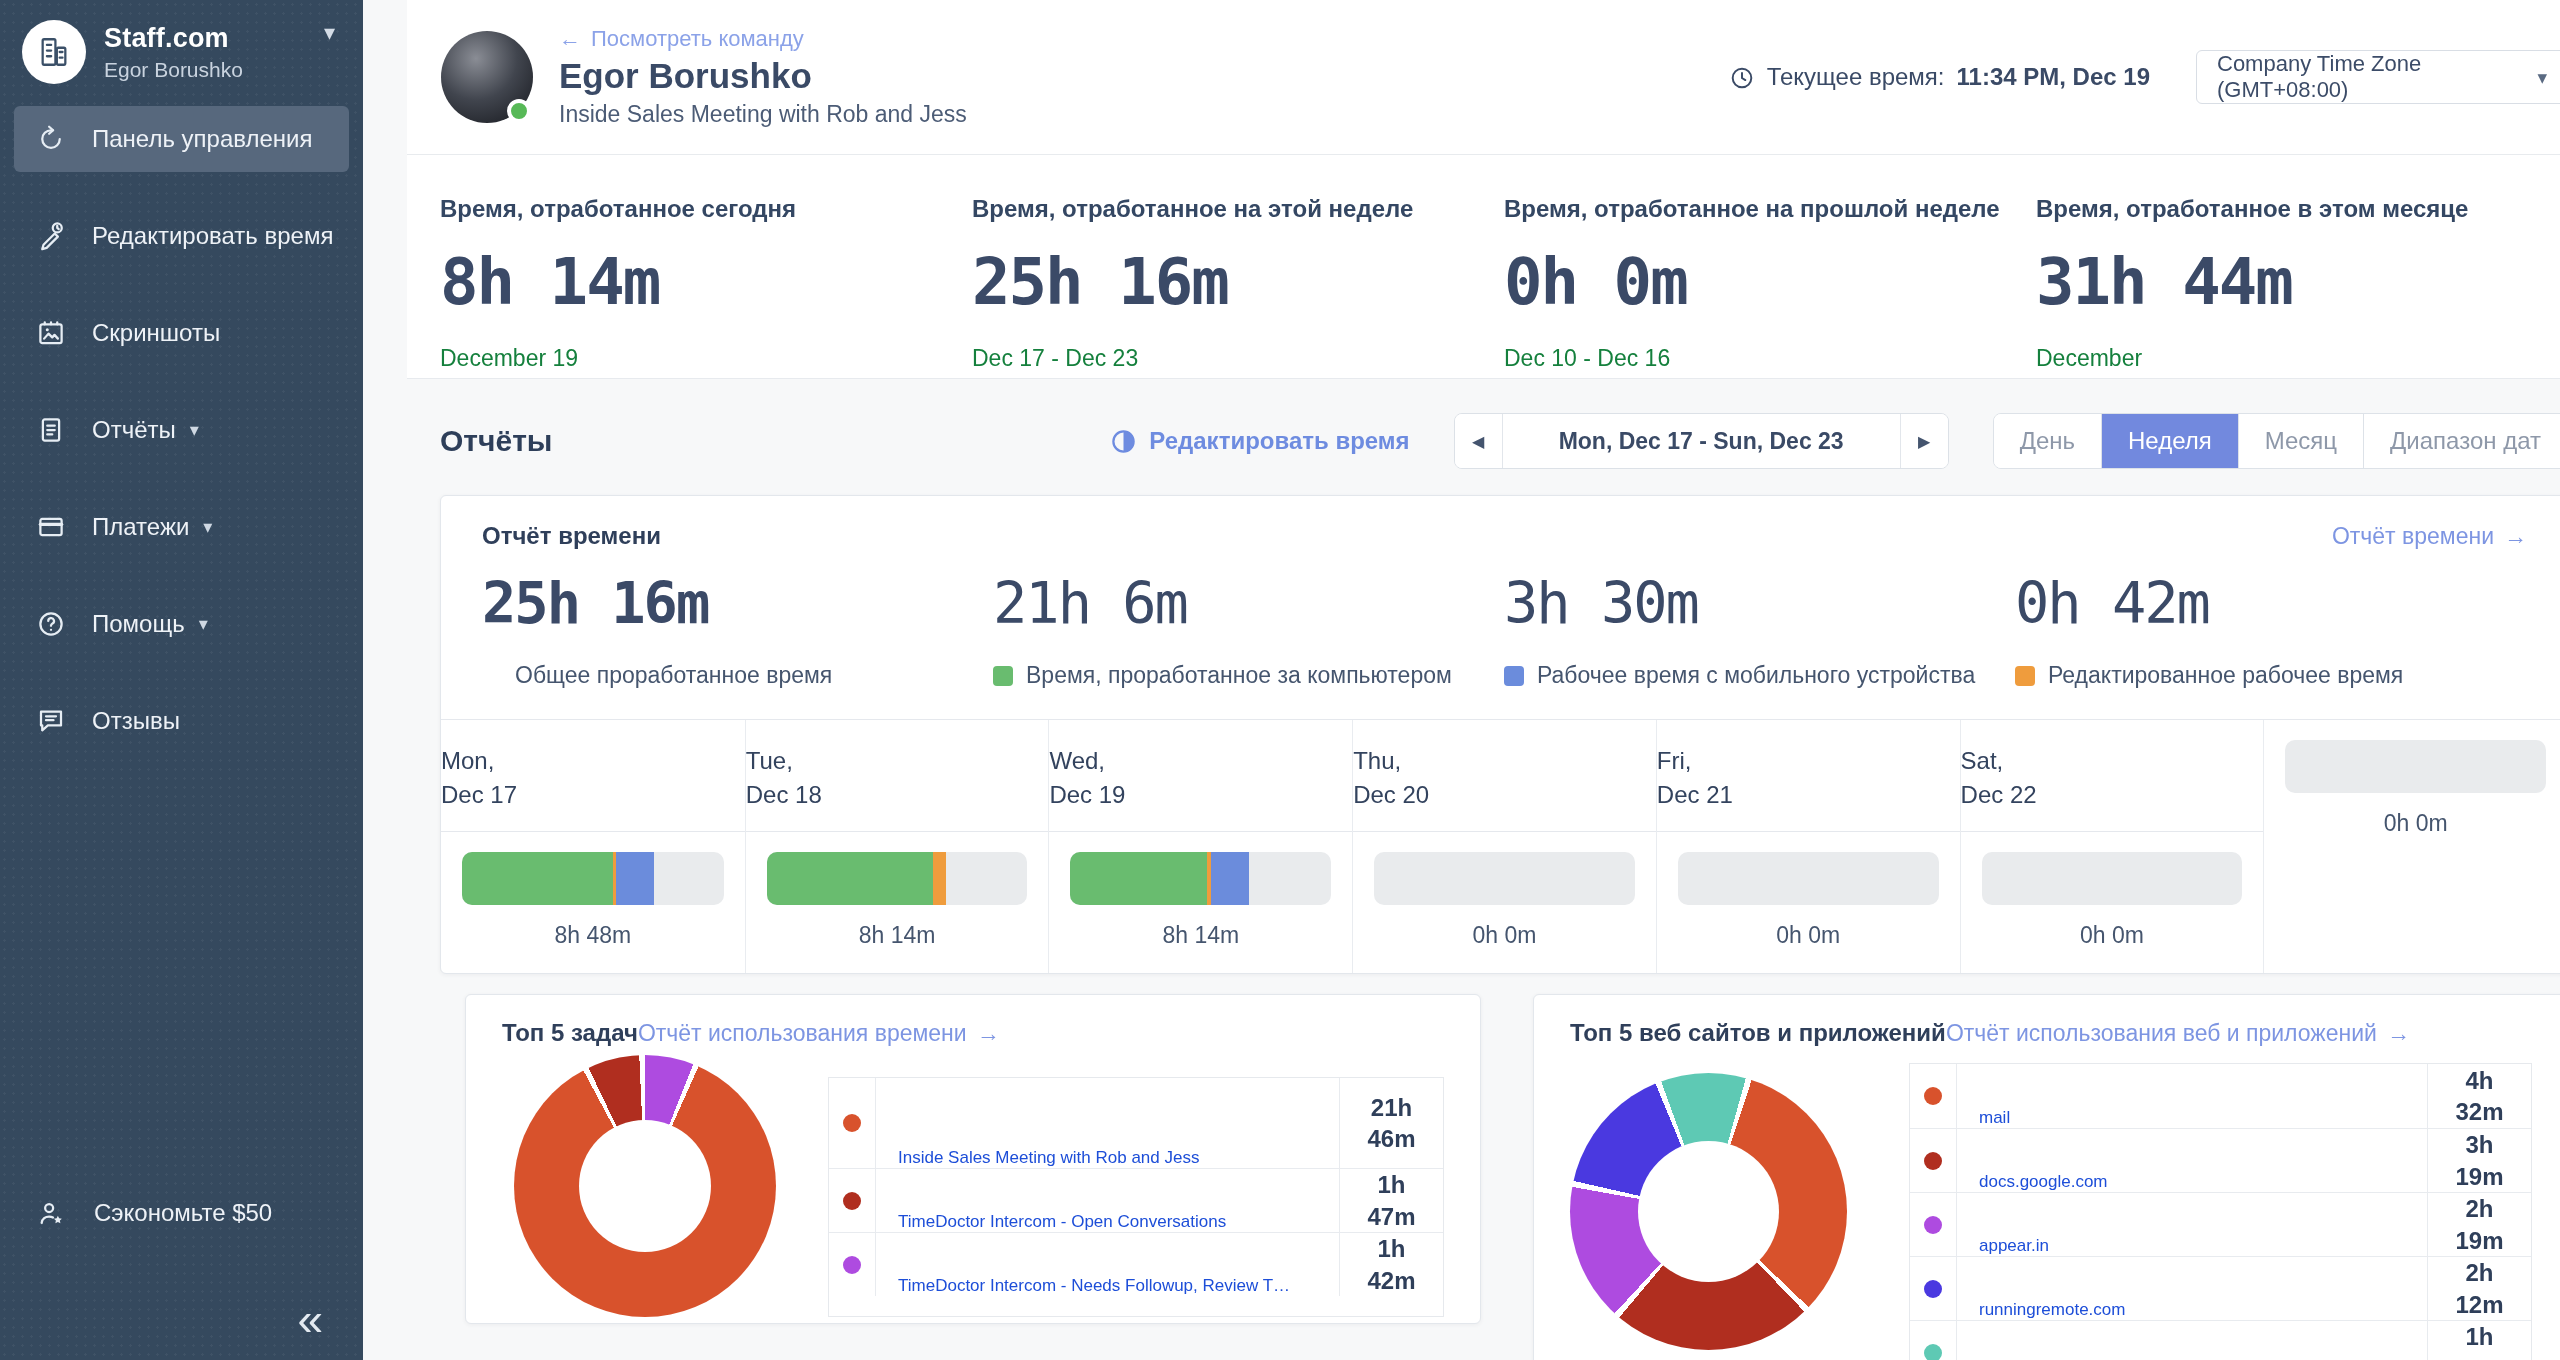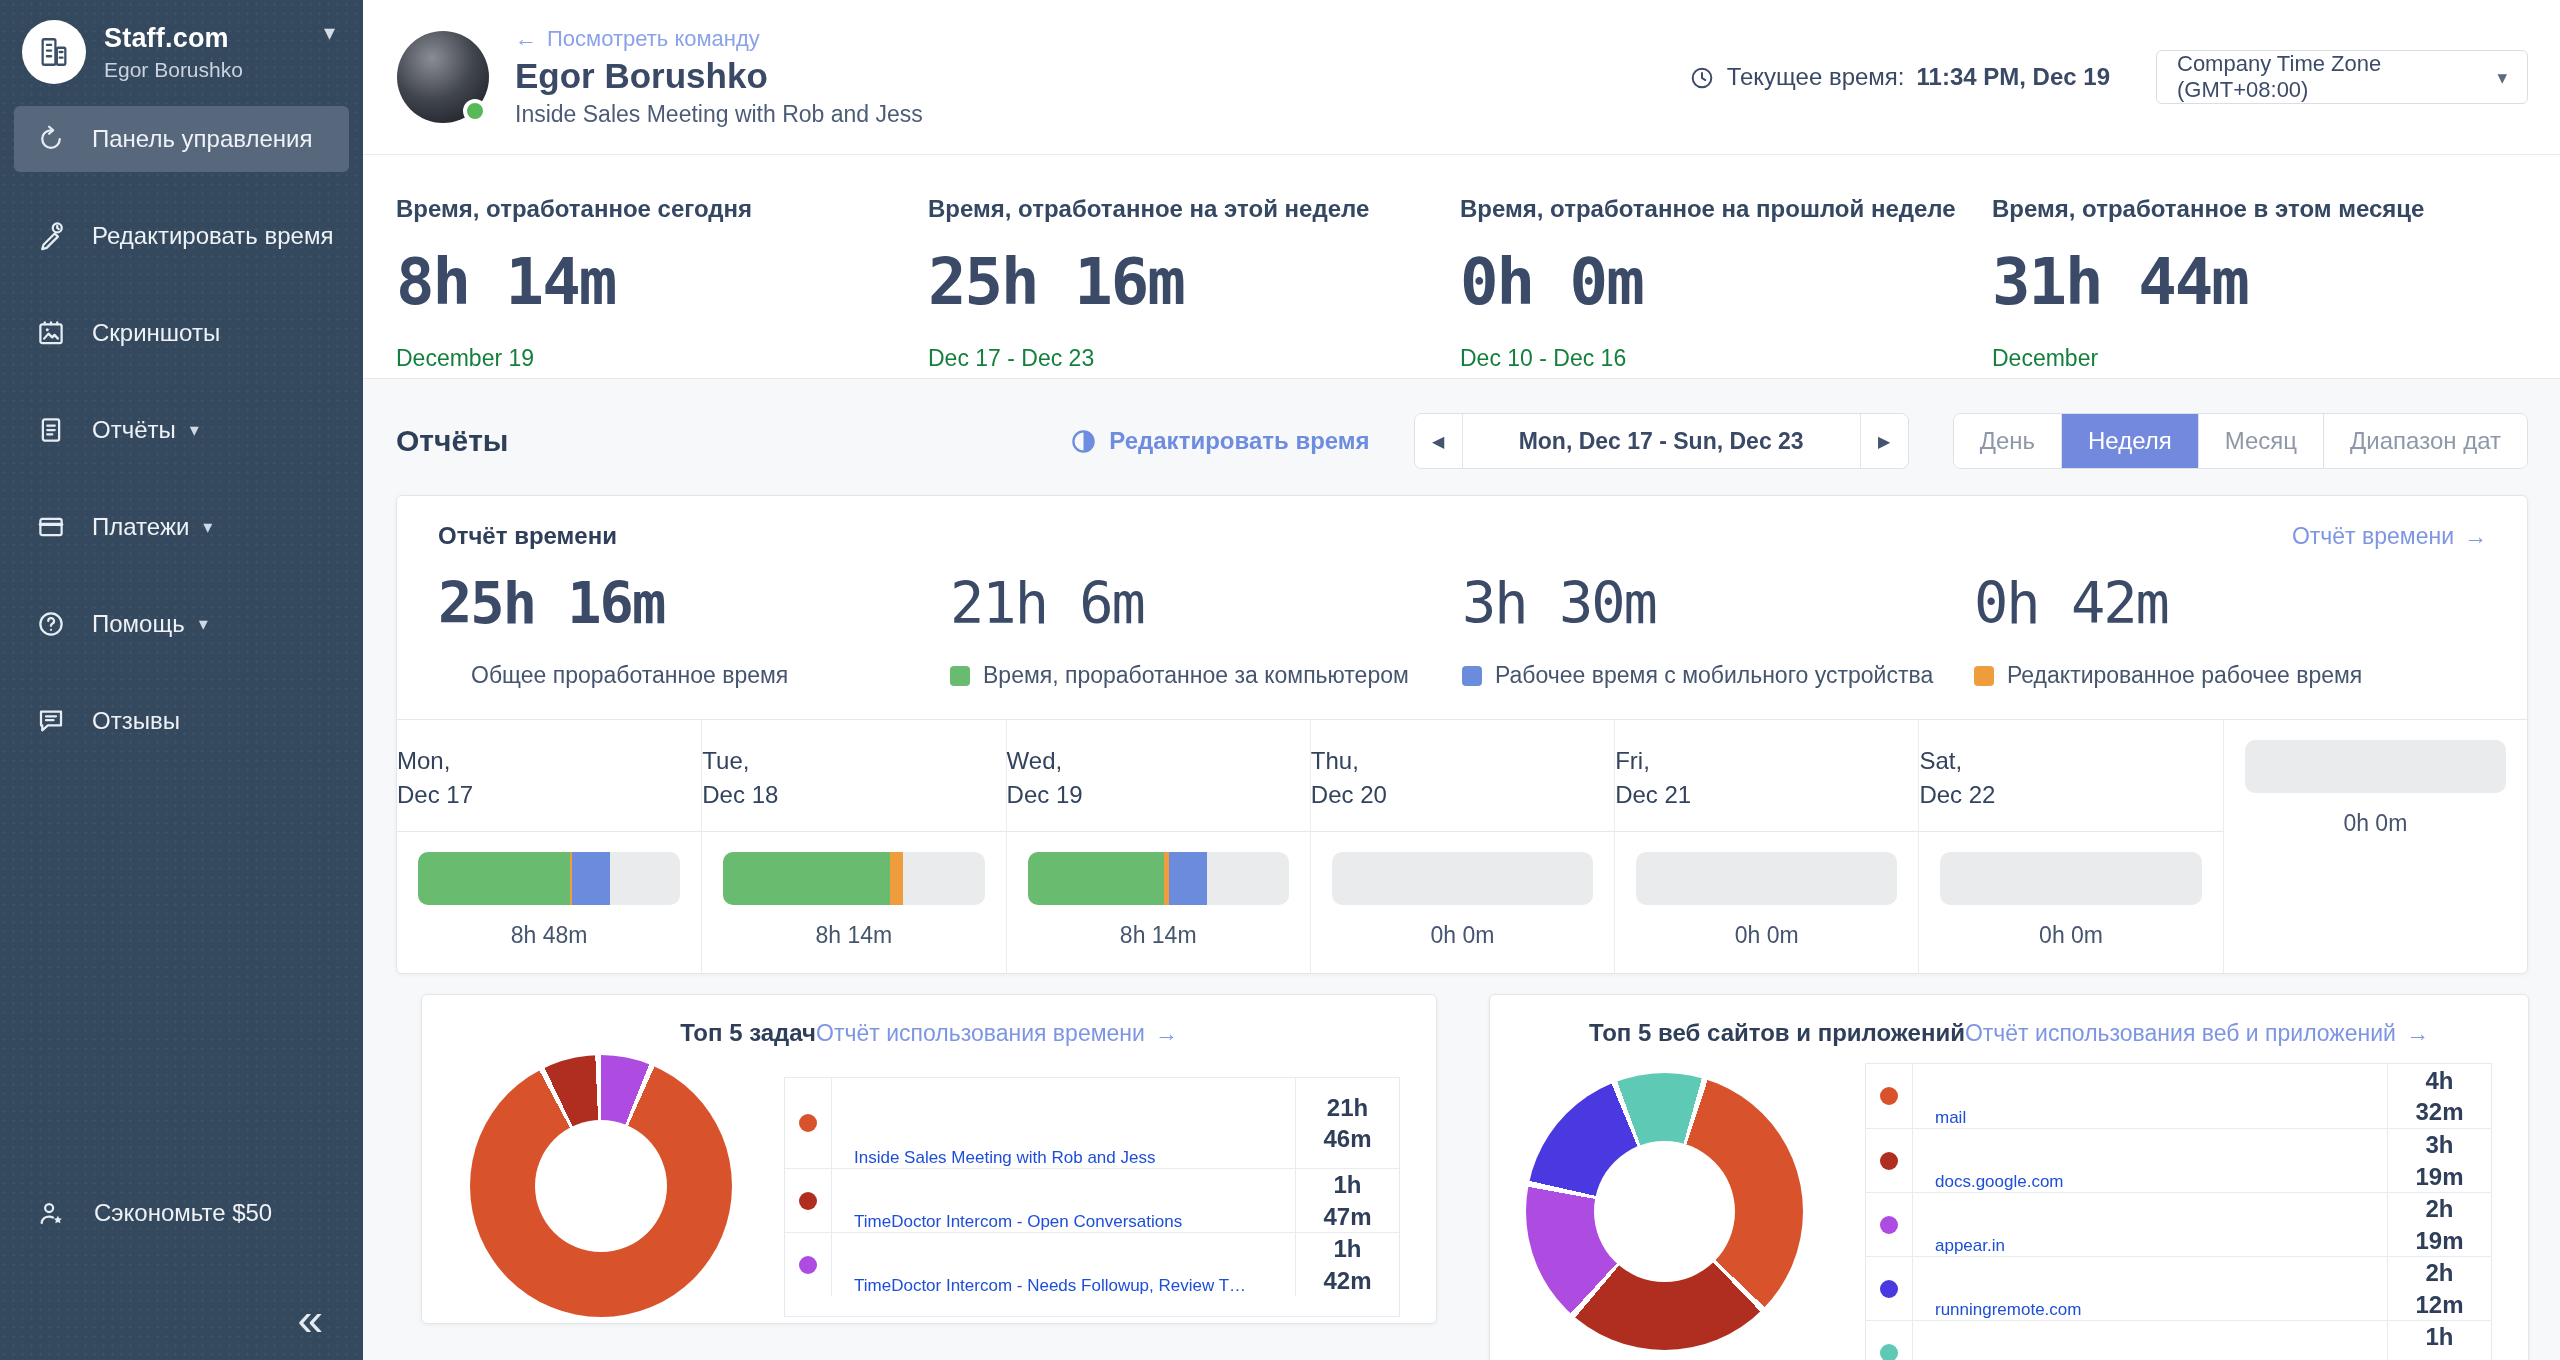--- a/index.html
+++ b/index.html
@@ -1,20 +1,20 @@
 <!DOCTYPE html>
 <html><head>
 <meta charset="utf-8">
 <style>
   * { box-sizing: border-box; margin: 0; padding: 0; }
   html,body { width:2560px; height:1360px; overflow:hidden; }
   body { font-family:"Liberation Sans", sans-serif; background:#f7f8f9; color:#34455f; }
   .mono { font-family:"DejaVu Sans Mono", monospace; }
 
-  .app { display:flex; width:2560px; height:1360px; }
+  .app { display:flex; width:2560px; height:1360px;gap:44px; }
 
   
   .sidebar { position:relative; flex:0 0 363px; background:#35495e;
     background-image: radial-gradient(rgba(255,255,255,.05) 1.2px, transparent 1.2px);
     background-size:9px 9px; color:#fff; }
   .brand { display:flex; align-items:center; padding:20px 22px 14px; position:relative; }
   .brand-avatar { width:64px; height:64px; border-radius:50%; background:#fff;
     display:flex; align-items:center; justify-content:center; flex:0 0 64px; }
   .brand-text { margin-left:18px; }
   .brand-title { font-size:27px; font-weight:700; letter-spacing:.2px; }
@@ -102,21 +102,21 @@
   .bar { height:53px; background:#e9ebed; border-radius:10px; overflow:hidden; display:flex; }
   .bar .seg { height:100%; }
   .day-total { text-align:center; margin-top:17px; font-size:23px; color:#45556e; }
 
   
   .bottom-row { display:flex; margin:20px 31px 0 58px; gap:52px; align-items:flex-start; }
   .mini-card { background:#fff; border:1px solid #e3e7ec; border-radius:6px;
     box-shadow:0 1px 4px rgba(45,55,70,.06); padding:24px 36px; }
   .mini-card.tasks { flex:0 0 1016px; height:330px; overflow:hidden; }
   .mini-card.apps { flex:1; height:480px; }
-  .mini-head { display:flex; align-items:center; justify-content:center; }
+  .mini-head { display:flex; align-items:center; justify-content:flex-start; }
   .mini-body { display:flex; }
   .donut-wrap { position:relative; flex:none; }
   .donut { border-radius:50%; position:relative; }
   .hole { position:absolute; inset:0; margin:auto; background:#fff; border-radius:50%; }
   .tasks .donut { width:262px; height:262px; margin:8px 0 0 12px; }
   .tasks .hole { width:132px; height:132px; }
   .apps .donut { width:277px; height:277px; margin:26px 0 0 0; }
   .apps .hole { width:141px; height:141px; }
   .ttable { flex:1; border:1px solid #e6e9ed; }
   .tasks .ttable { margin:30px 0 0 52px; }

